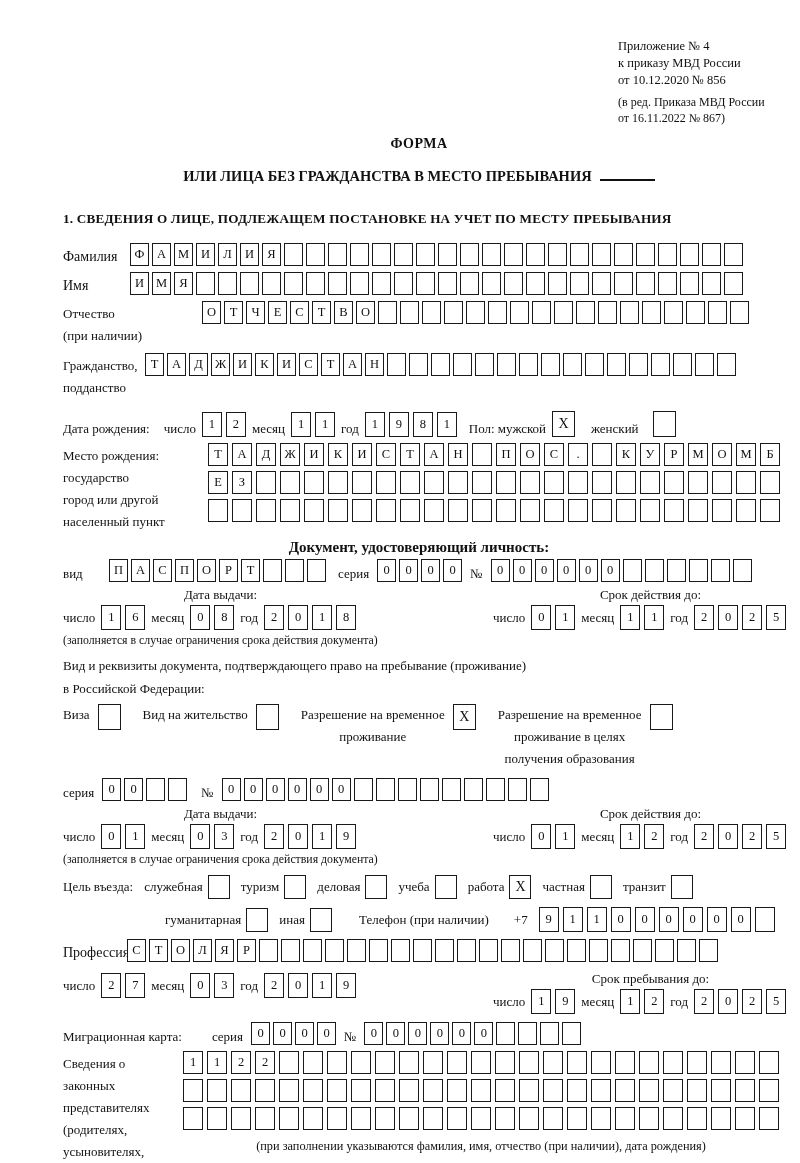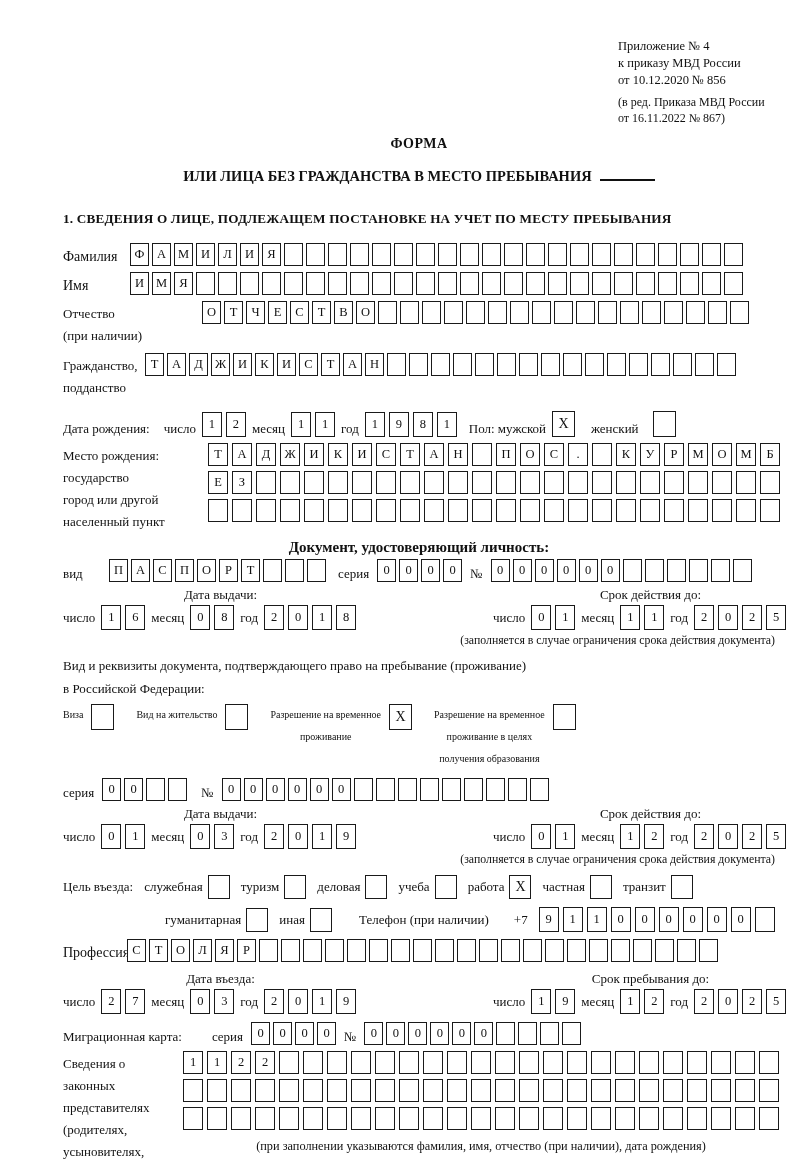--- a/index.html
+++ b/index.html
@@ -38,26 +38,26 @@
   .inline{display:flex;align-items:flex-end;gap:6px;flex-wrap:nowrap;}
   .lab{font-size:13px;white-space:nowrap;}
   
   .doc-heading{text-align:center;font-weight:bold;font-size:15px;margin-top:6px;}
   
   .dates{display:flex;margin-top:5px;}
   .half-left{width:375px;flex:0 0 auto;}
   .half-right{flex:1;padding-left:55px;}
   .date-heading{text-align:center;font-size:13px;width:315px;}
   .date-parts{display:flex;align-items:center;gap:6px;margin-top:2px;}
-  .date-note{text-align:right;font-size:11.8px;margin-top:3px;}
+  .date-note{text-align:left;font-size:11.8px;margin-top:3px;}
   .para{font-size:13px;line-height:24px;margin-top:6px;}
   
   .opts{display:flex;align-items:flex-start;margin-top:4px;gap:22px;}
   .opt{display:flex;align-items:flex-start;gap:8px;}
-  .opt-text{font-size:10px;line-height:22px;text-align:center;}
+  .opt-text{font-size:13px;line-height:22px;text-align:center;}
   
   .purpose-row{display:flex;align-items:center;margin-top:8px;gap:11px;}
   .purpose-opt{display:flex;align-items:center;gap:5px;}
   .cb.sm{width:22px;height:24px;}
   .indent{margin-left:102px;}
   
   .reps{display:flex;margin-top:4px;}
   .reps-rows > .cells{margin-bottom:5px;}
   .reps-note{font-size:12.3px;text-align:center;margin-top:4px;}
 </style>
@@ -617,21 +617,20 @@
         <span class="cell"></span>
         <span class="cell"></span>
         <span class="cell"></span>
         <span class="cell"></span>
         <span class="cell"></span>
       </div>
   </div>
 
   <div class="dates" style="margin-top:8px;">
     <div class="half-left">
-      <div class="date-heading">Дата въезда:</div>
       <div class="date-parts">
         <span class="lab">число</span>
         <span class="cells g4">
             <span class="cell lg">2</span>
             <span class="cell lg">7</span>
           </span>
         <span class="lab">месяц</span>
         <span class="cells g4">
             <span class="cell lg">0</span>
             <span class="cell lg">3</span>

